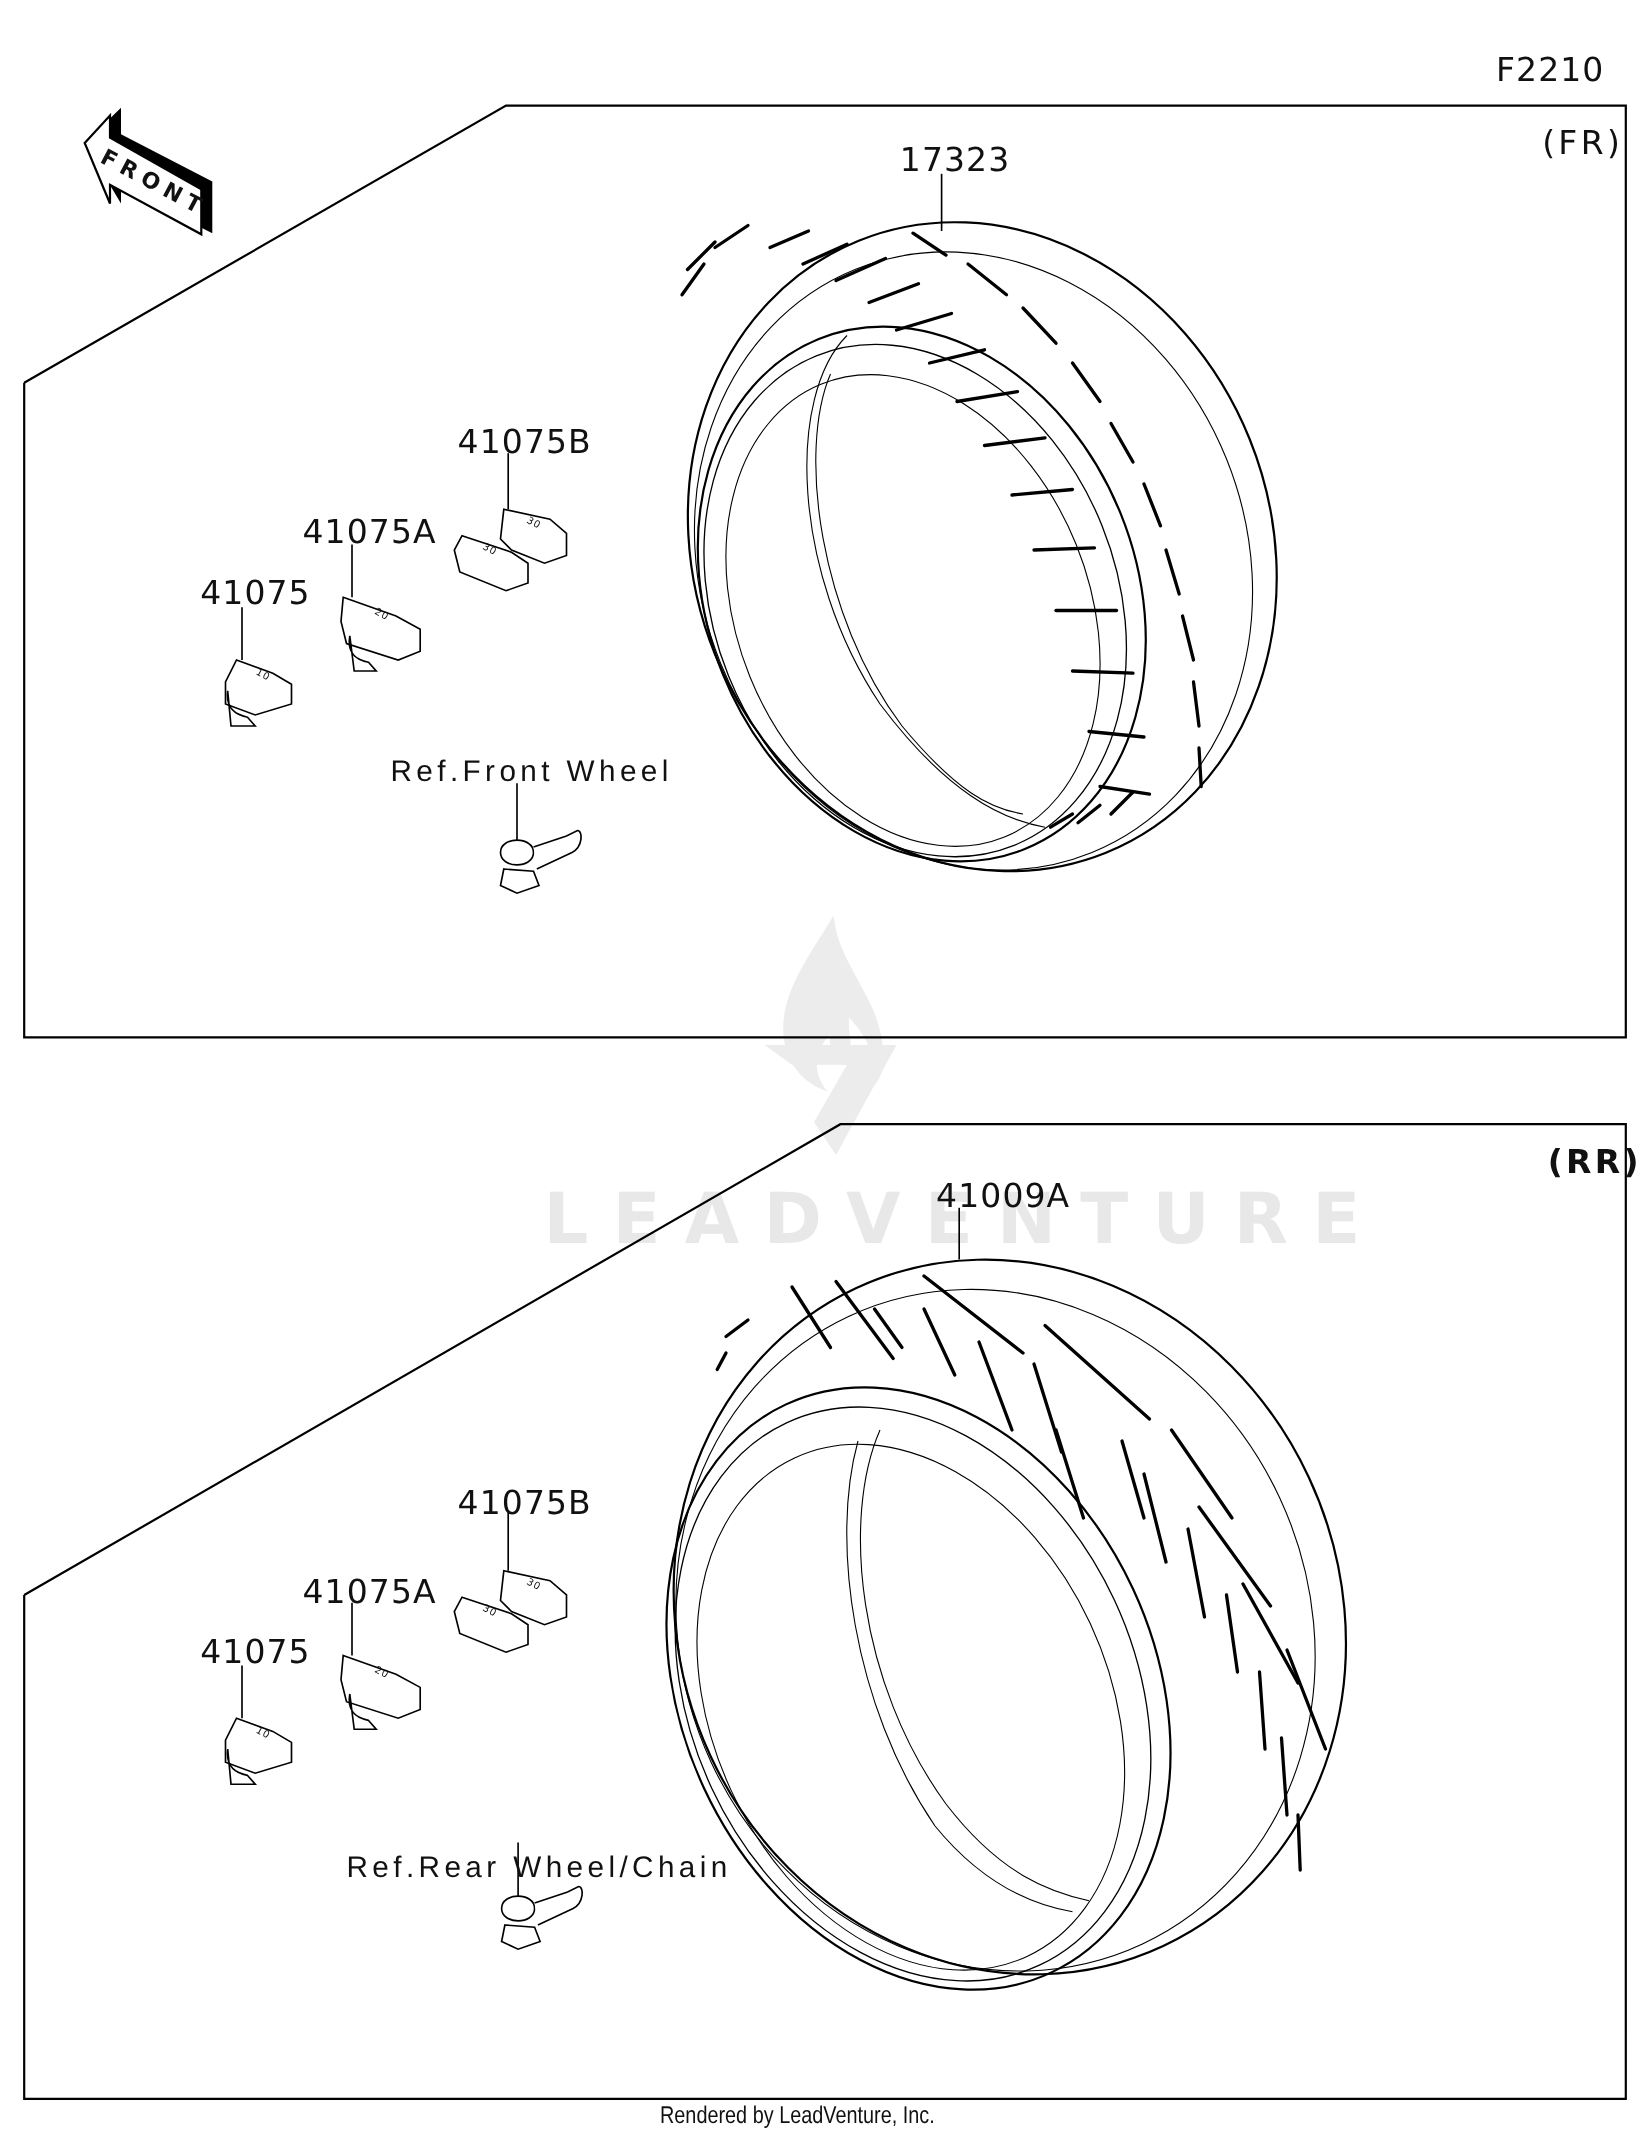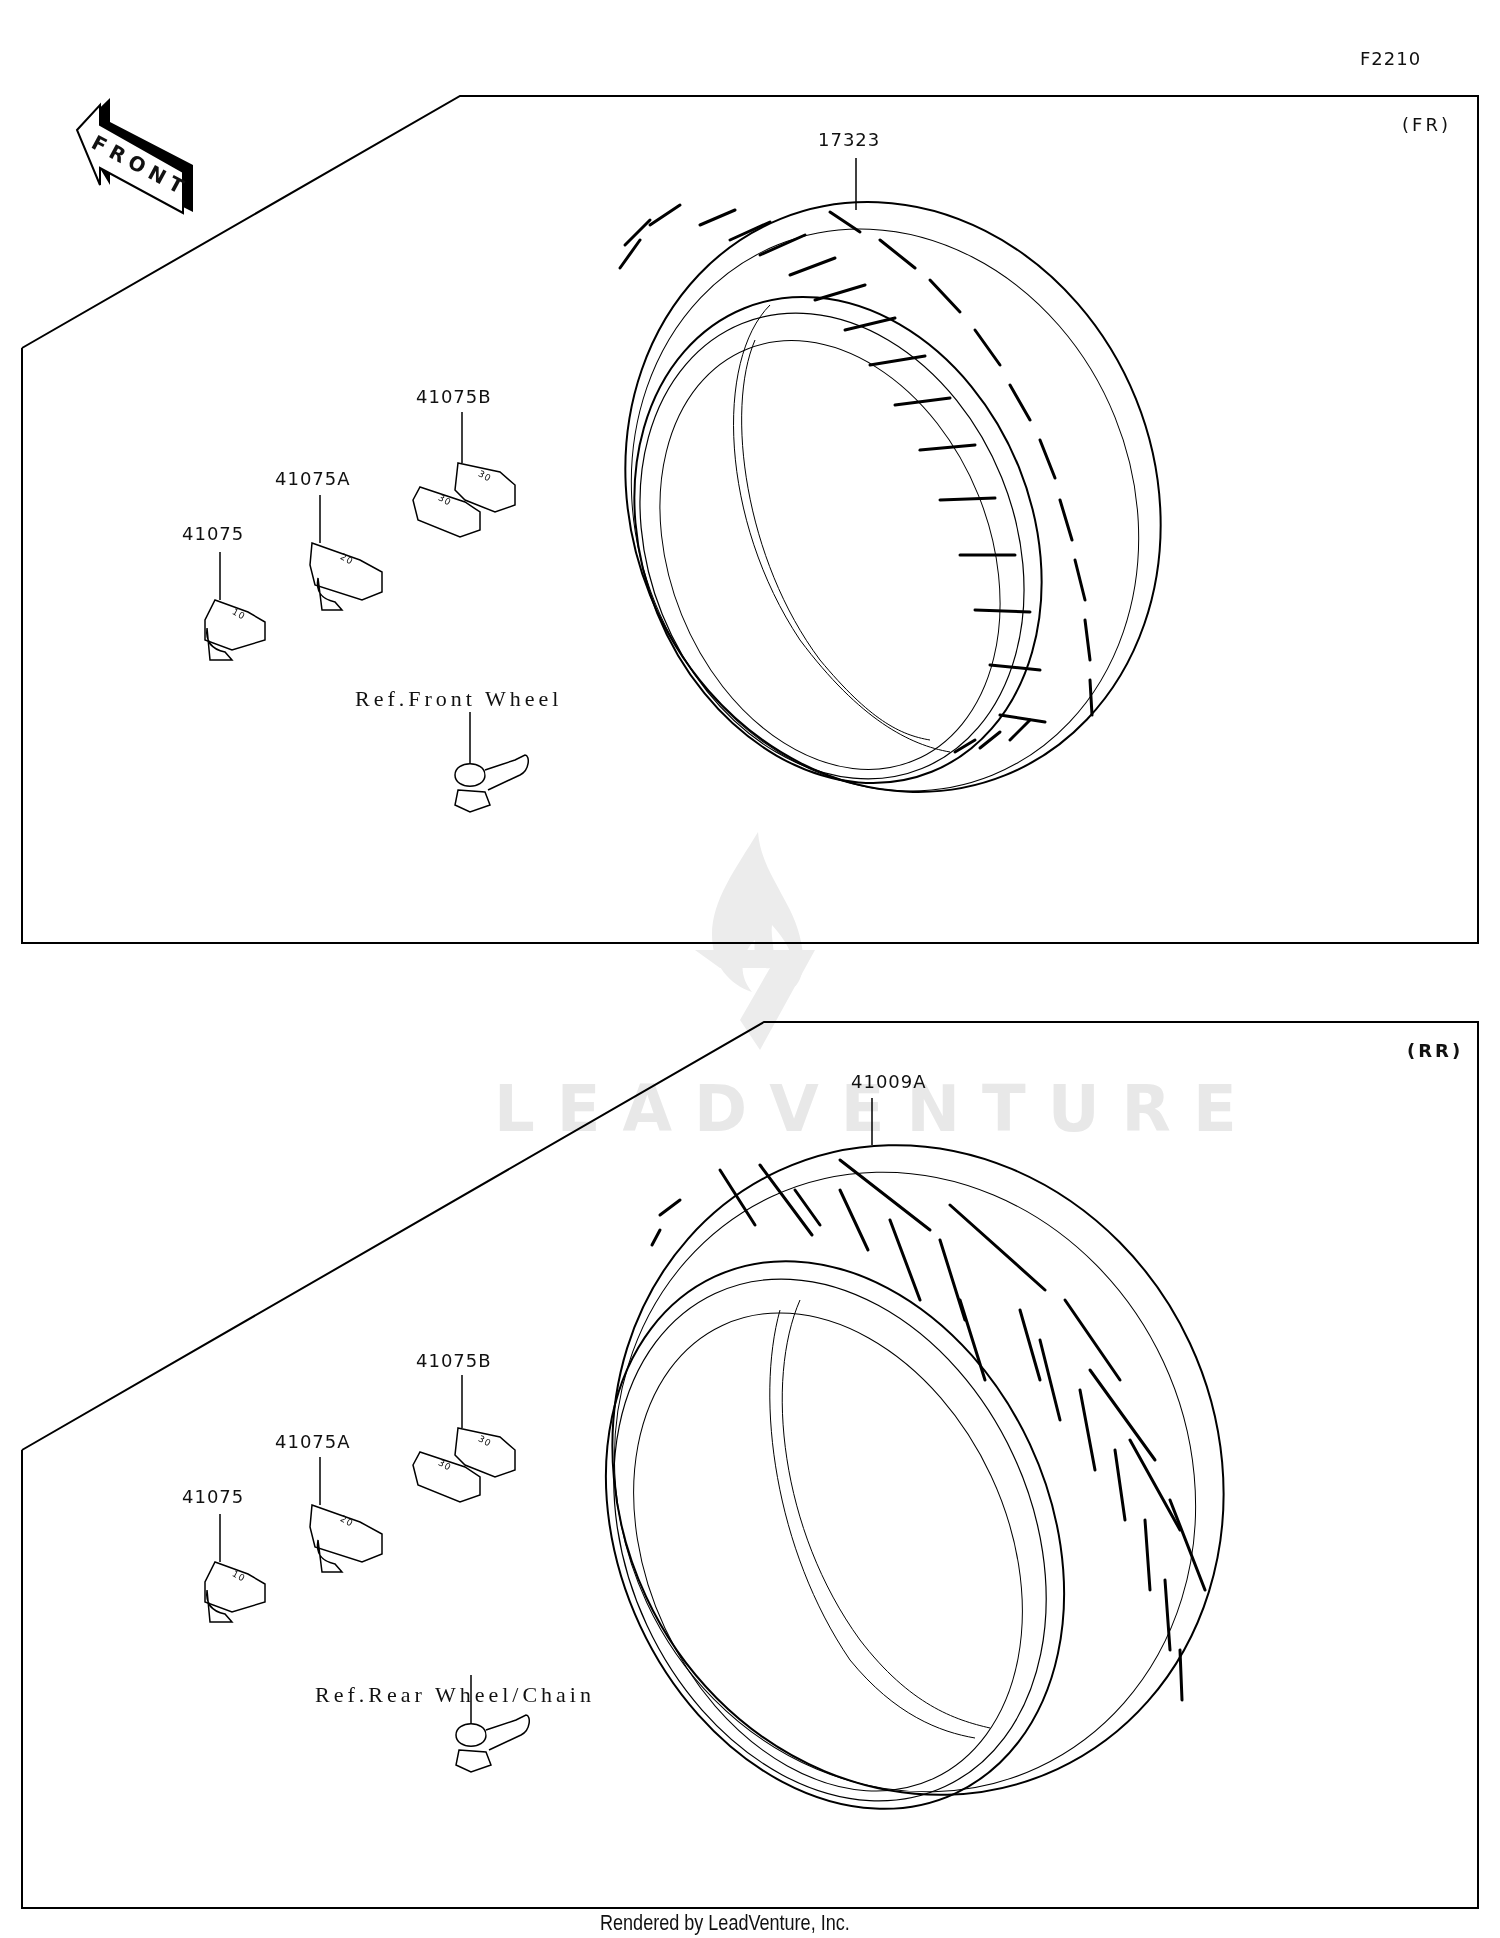--- a/index.html
+++ b/index.html
@@ -1,18 +1,18 @@
 <!DOCTYPE html>
 <html><head>
 <meta charset="utf-8">
 <style>
   html,body{margin:0;padding:0;background:#ffffff;}
   body{width:1500px;height:1938px;position:relative;overflow:hidden;font-family:"DejaVu Sans Mono","Liberation Mono",monospace;color:#000;}
-  .lbl{position:absolute;font-family:"DejaVu Sans","Liberation Sans",sans-serif;font-size:18px;letter-spacing:1px;color:#111;white-space:nowrap;line-height:1;}
-  .ref{font-family:Liberation Serif, serif;font-size:22px;letter-spacing:4px;}
+  .lbl{position:absolute;font-family:"DejaVu Sans","Liberation Sans",sans-serif;font-size:30px;letter-spacing:1px;color:#111;white-space:nowrap;line-height:1;}
+  .ref{font-family:Liberation Sans, sans-serif;font-size:27px;letter-spacing:4px;}
   svg.layer{position:absolute;left:0;top:0;}
   .wm{position:absolute;font-family:"DejaVu Sans","Liberation Sans",sans-serif;font-size:64px;font-weight:bold;letter-spacing:22px;color:#e8e8e8;white-space:nowrap;}
   .footer{position:absolute;font-family:"Liberation Sans","DejaVu Sans",sans-serif;font-size:22px;color:#111;white-space:nowrap;transform:scaleX(0.82);transform-origin:left top;}
 </style>
 </head>
 <body>
 
 <svg class="layer" width="1500" height="1938">
   <g fill="#ececec">
     <path d="M758 832 C735 870 712 900 712 935 C712 965 730 985 752 992 C738 975 740 955 755 940 C752 960 762 970 770 968 C778 955 770 940 772 925 C790 945 800 965 790 990 C810 980 805 940 790 910 C775 880 760 860 758 832 Z"></path>

